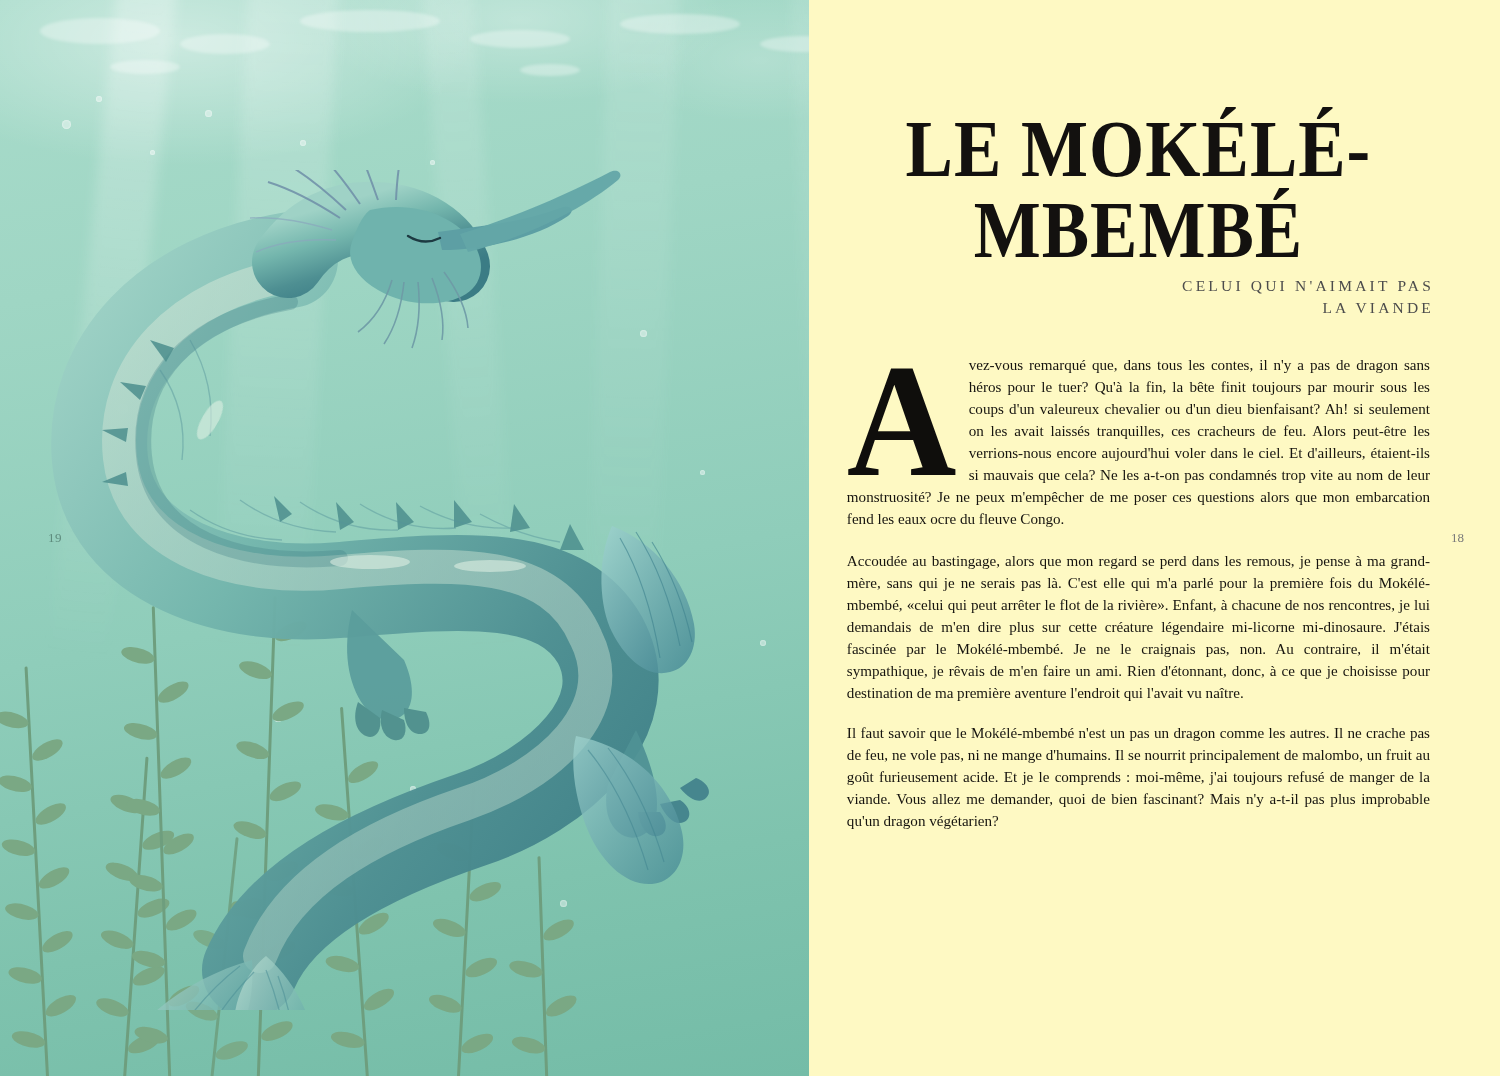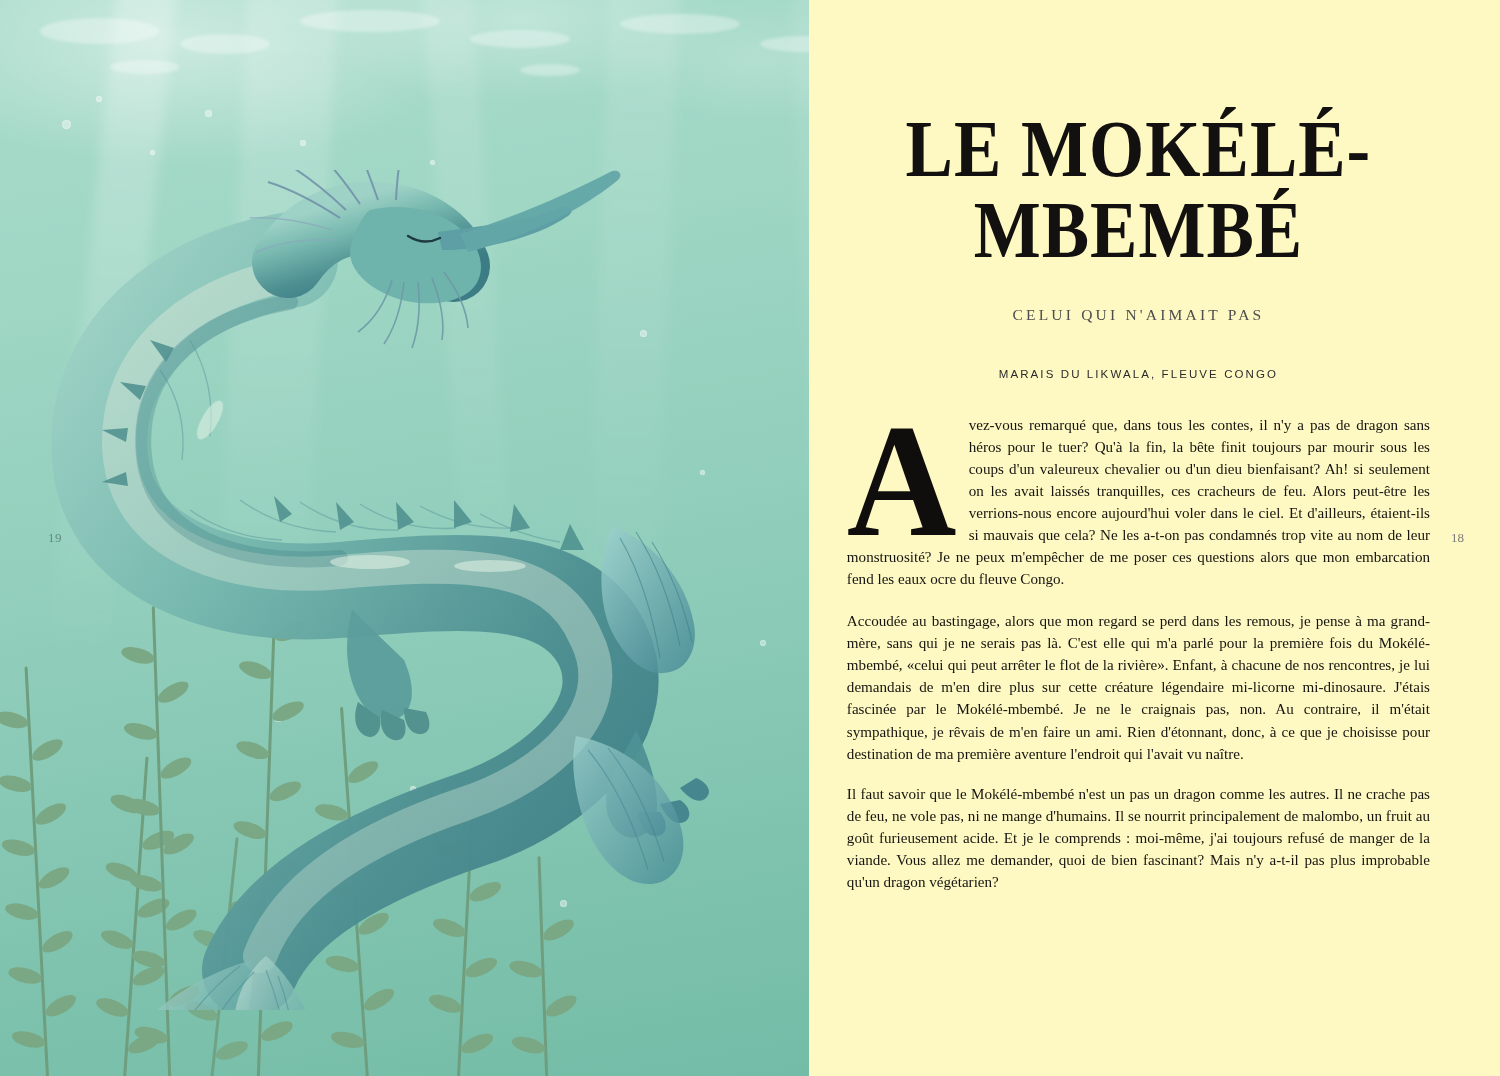--- a/index.html
+++ b/index.html
@@ -131,27 +131,28 @@
     line-height: 0.92;
     letter-spacing: 1px;
     color: #13110f;
     text-transform: uppercase;
     transform: scaleY(1.14);
     transform-origin: center top;
     margin: 0;
   }
   .title-line.second { margin-top: 16px; }
   .subtitle {
-    margin-top: 45px;
+    margin-top: 16px;
     font-family: "Liberation Serif", serif;
     font-size: 15.5px;
     letter-spacing: 3.2px;
     color: #4c4c4c;
     line-height: 1.45;
     text-transform: uppercase;
+    text-align: right;
   }
   .location {
     margin-top: 42px;
     font-family: "Liberation Sans", sans-serif;
     font-size: 11.5px;
     letter-spacing: 2.1px;
     color: #2b2b2b;
     text-transform: uppercase;
     text-align: center;
   }
@@ -469,22 +470,22 @@
     <div class="folio-left">19</div>
   </div>
 
   <div class="page-right">
 
     <div class="title-block">
       <div class="title-line">Le Mokélé-</div>
       <div class="title-line second">Mbembé</div>
       <div class="subtitle">
         <div>Celui qui n'aimait pas</div>
+        <div>la viande</div>
       </div>
-      <div class="location">Marais du Likwala, fleuve Congo</div>
     </div>
 
     <div class="body-col">
       <p class="para first">
         <span class="dropcap">A</span><span>vez-vous remarqué que, dans tous les contes, il n'y a pas de dragon sans héros pour le tuer? Qu'à la fin, la bête finit toujours par mourir sous les coups d'un valeureux chevalier ou d'un dieu bienfaisant? Ah! si seulement on les avait laissés tranquilles, ces cracheurs de feu. Alors peut-être les verrions-nous encore aujourd'hui voler dans le ciel. Et d'ailleurs, étaient-ils si mauvais que cela? Ne les a-t-on pas condamnés trop vite au nom de leur monstruosité? Je ne peux m'empêcher de me poser ces questions alors que mon embarcation fend les eaux ocre du fleuve Congo.</span>
       </p>
       <p class="para">Accoudée au bastingage, alors que mon regard se perd dans les remous, je pense à ma grand-mère, sans qui je ne serais pas là. C'est elle qui m'a parlé pour la première fois du Mokélé-mbembé, «celui qui peut arrêter le flot de la rivière». Enfant, à chacune de nos rencontres, je lui demandais de m'en dire plus sur cette créature légendaire mi-licorne mi-dinosaure. J'étais fascinée par le Mokélé-mbembé. Je ne le craignais pas, non. Au contraire, il m'était sympathique, je rêvais de m'en faire un ami. Rien d'étonnant, donc, à ce que je choisisse pour destination de ma première aventure l'endroit qui l'avait vu naître.</p>
       <p class="para">Il faut savoir que le Mokélé-mbembé n'est un pas un dragon comme les autres. Il ne crache pas de feu, ne vole pas, ni ne mange d'humains. Il se nourrit principalement de malombo, un fruit au goût furieusement acide. Et je le comprends : moi-même, j'ai toujours refusé de manger de la viande. Vous allez me demander, quoi de bien fascinant? Mais n'y a-t-il pas plus improbable qu'un dragon végétarien?</p>
     </div>
 

